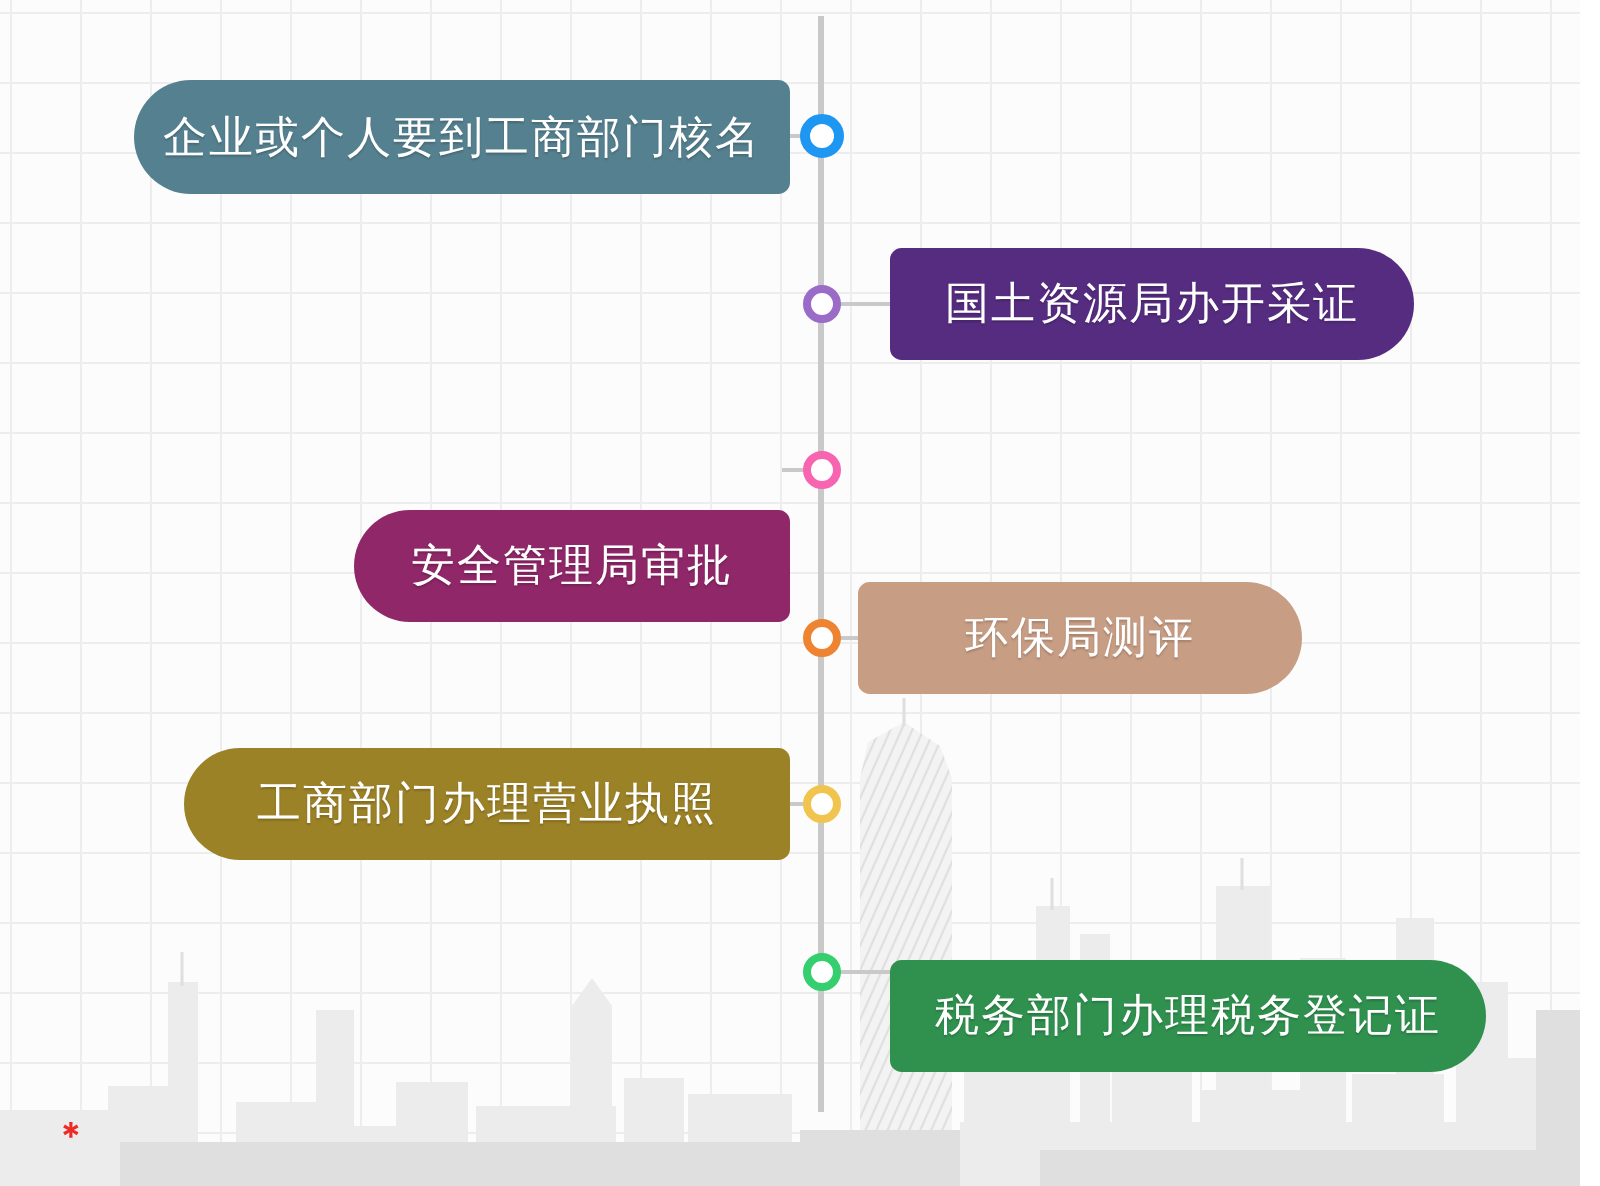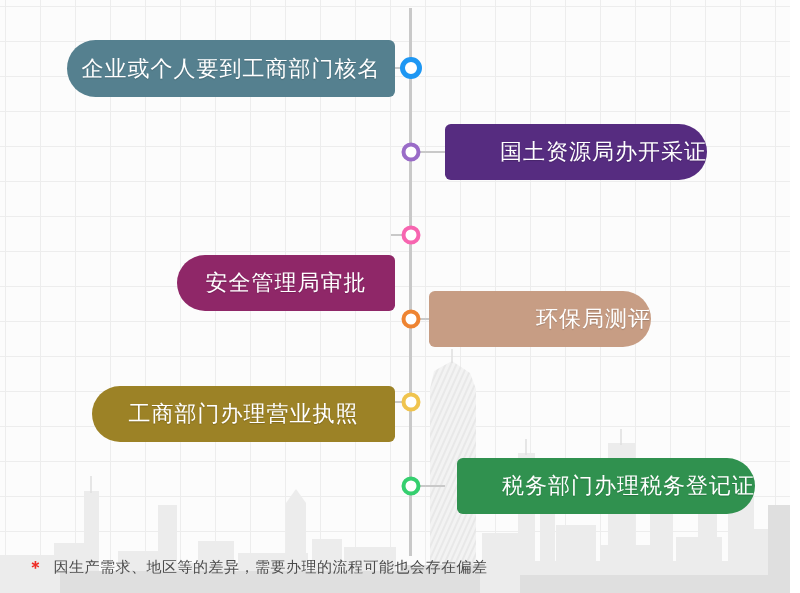--- a/index.html
+++ b/index.html
@@ -25,34 +25,34 @@
   }
   .step{position:absolute;left:0;top:0;width:0;height:0;}
   .box{
     position:absolute;z-index:2;
     display:flex;align-items:center;justify-content:center;
     color:#fff;font-size:22px;letter-spacing:1px;font-weight:400;
     text-shadow:0 1px 1px rgba(0,0,0,0.18);
     white-space:nowrap;
   }
   .box.left-cap{border-radius:29px 6px 6px 29px;}
-  .box.right-cap{border-radius:6px 29px 29px 6px;justify-content:flex-end;}
+  .box.right-cap{border-radius:6px 29px 29px 6px;}
   .connector{position:absolute;height:2px;background:var(--line,#c9c9c9);z-index:1;}
   .dot{
     position:absolute;z-index:3;box-sizing:content-box;
     width:11px;height:11px;border:4px solid #999;border-radius:50%;
     background:#fff;transform:translate(-50%,-50%);
   }
   
   .s1 .box{left:67px; top:40px; width:328px;height:57px;}
   .s2 .box{left:445px;top:124px;width:262px;height:56px;}
   .s3 .box{left:177px;top:207px;width:218px;height:56px;}
   .s4 .box{left:429px;top:291px;width:222px;height:56px;}
-  .s5 .box{left:92px; top:386px;width:303px;height:56px;}
-  .s6 .box{left:445px;top:458px;width:298px;height:56px;margin-left:12px;}
+  .s5 .box{left:92px; top:374px;width:303px;height:56px;}
+  .s6 .box{left:445px;top:480px;width:298px;height:56px;}
   .s1 .dot{left:411px;top:68px;width:12px;height:12px;border-width:5px;}
   .s2 .dot{left:411px;top:152px;}
   .s3 .dot{left:411px;top:235px;}
   .s4 .dot{left:411px;top:319px;}
   .s5 .dot{left:411px;top:402px;}
   .s6 .dot{left:411px;top:486px;}
   .s1 .connector{left:391px;width:12px;top:67px;}
   .s2 .connector{left:419px;width:26px;top:151px;}
   .s3 .connector{left:391px;width:12px;top:234px;}
   .s4 .connector{left:419px;width:26px;top:318px;}
@@ -170,16 +170,15 @@
   <div class="step s6">
     <div class="connector"></div>
     <div class="box right-cap" style="background: rgb(48, 145, 79);">
       <span>税务部门办理税务登记证</span>
     </div>
     <div class="dot" style="border-color: rgb(53, 207, 111);"></div>
   </div>
 
   <div class="footnote">
     <span class="star">＊</span>
-    <span>因生产需求、地区等的差异，需要办理的流程可能也会存在偏差</span>
   </div>
 
 </div>
 
 </body></html>

